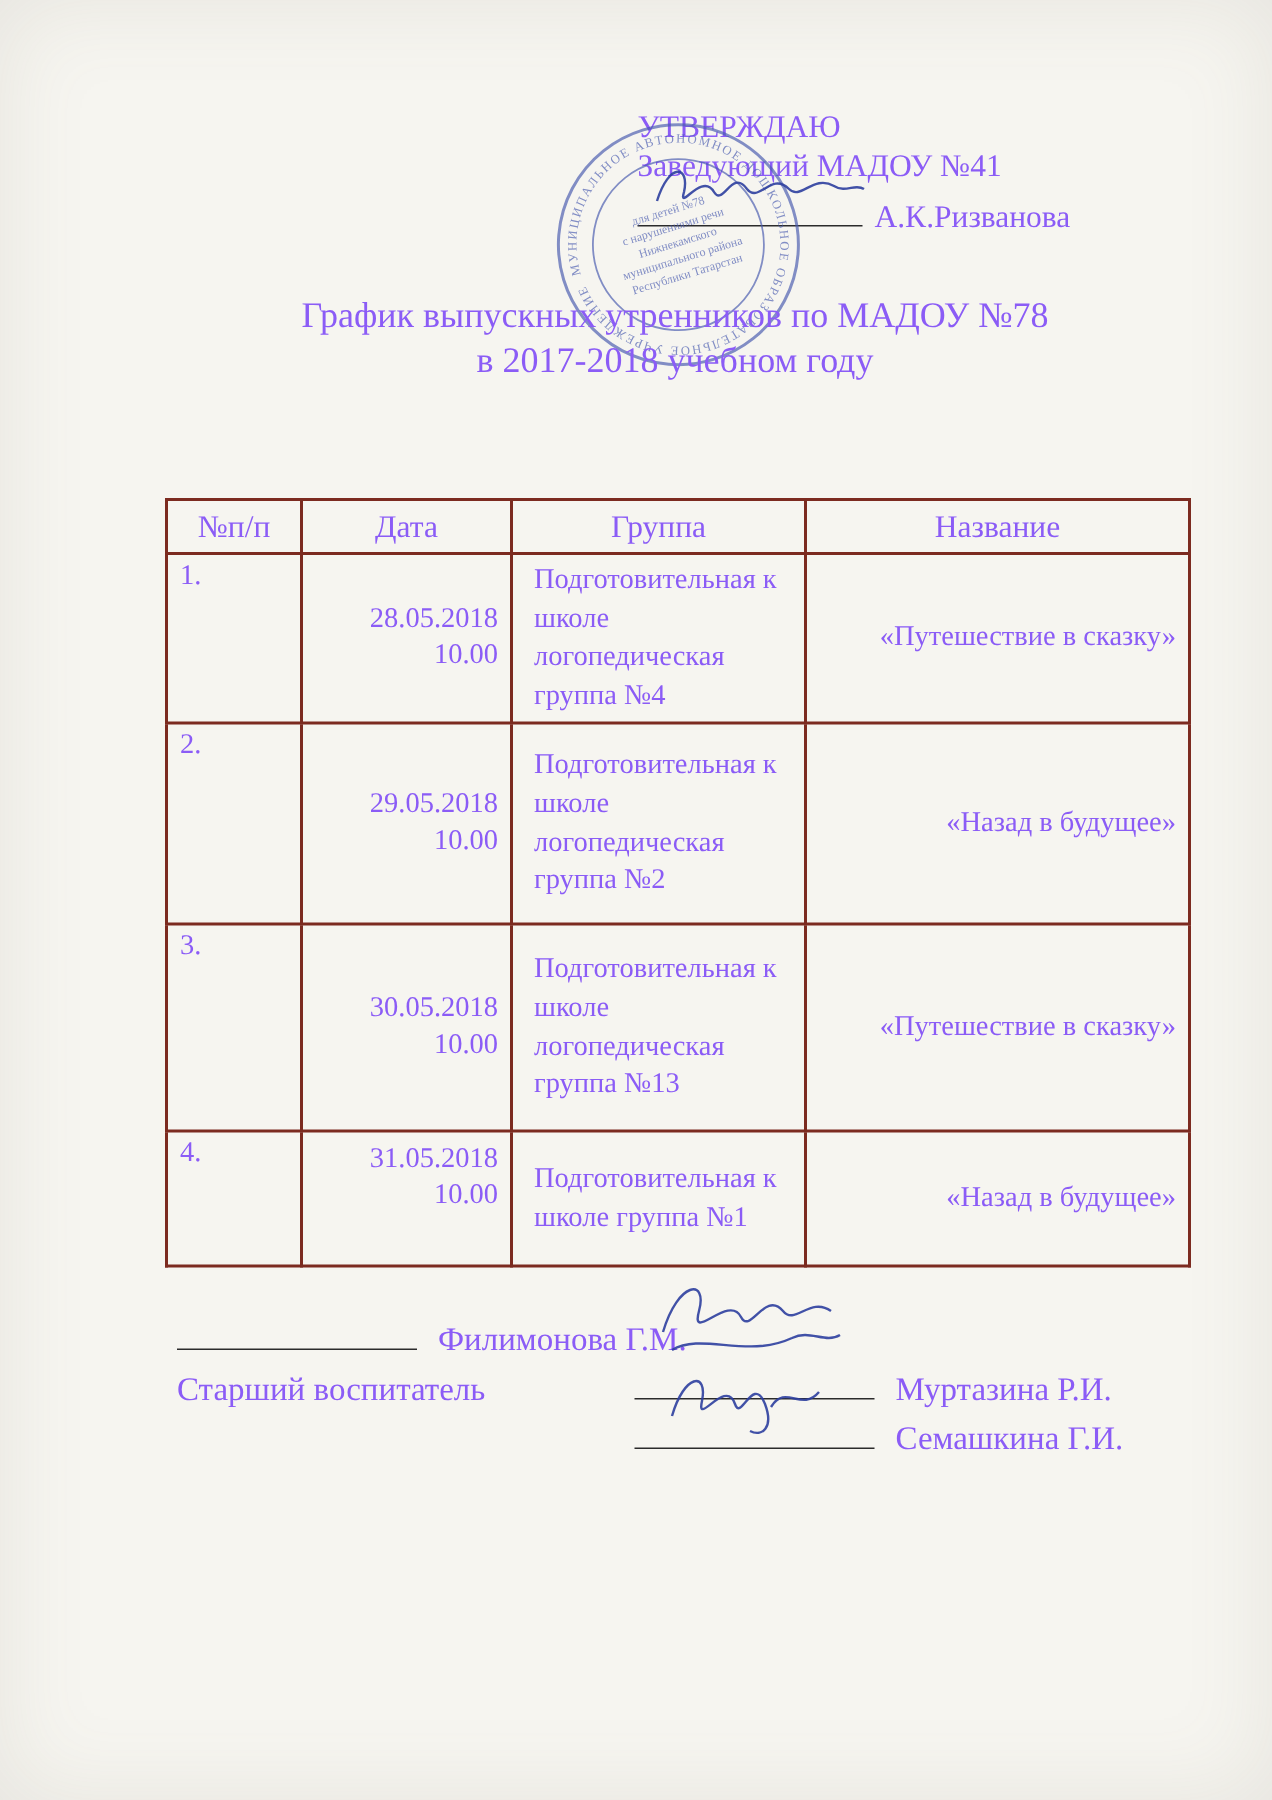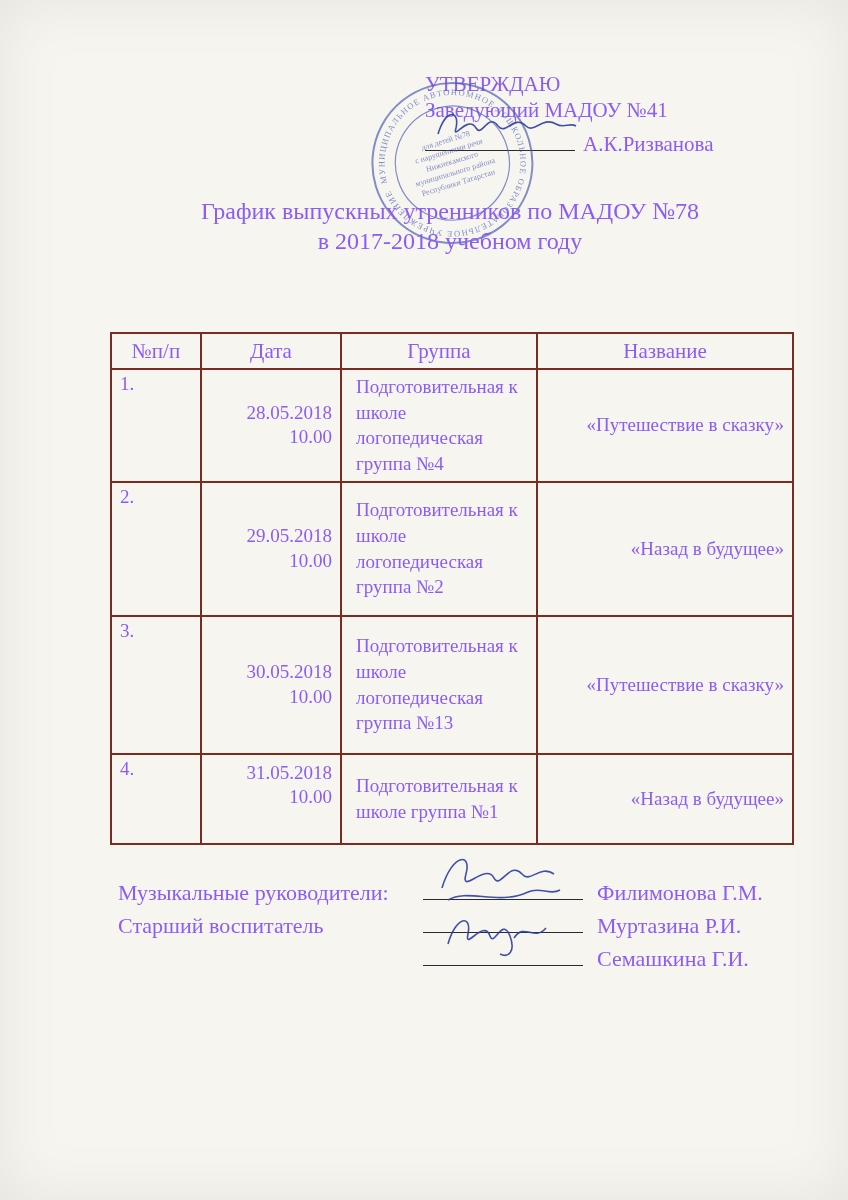--- a/index.html
+++ b/index.html
@@ -134,21 +134,20 @@
           <div>10.00</div>
         </td>
         <td class="group">Подготовительная к школе группа №1</td>
         <td class="name">«Назад в будущее»</td>
       </tr>
     </tbody>
   </table>
 
   <div class="footer">
     <div class="frow">
-      <span class="lbl">Музыкальные руководители:</span>
       <span class="fsig"></span>
       <span class="nm">Филимонова Г.М.</span>
     </div>
     <div class="frow">
       <span class="lbl">Старший воспитатель</span>
       <span class="fsig"></span>
       <span class="nm">Муртазина Р.И.</span>
     </div>
     <div class="frow">
       <span class="lbl"></span>

